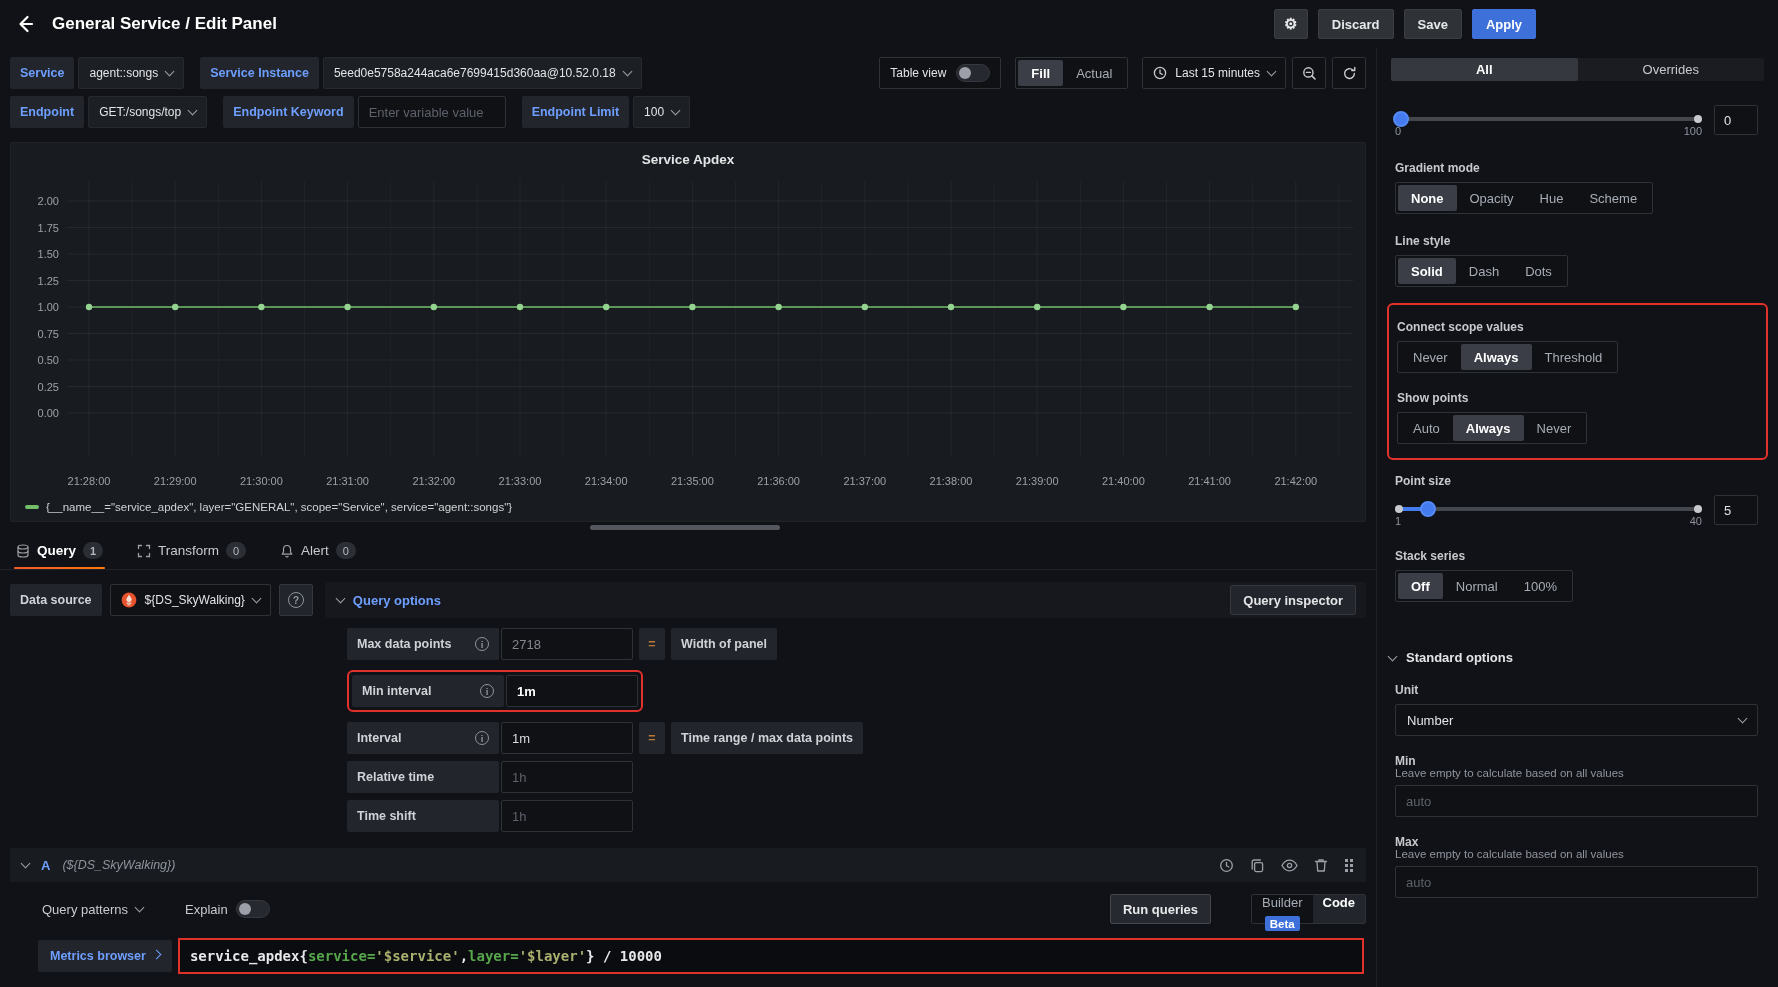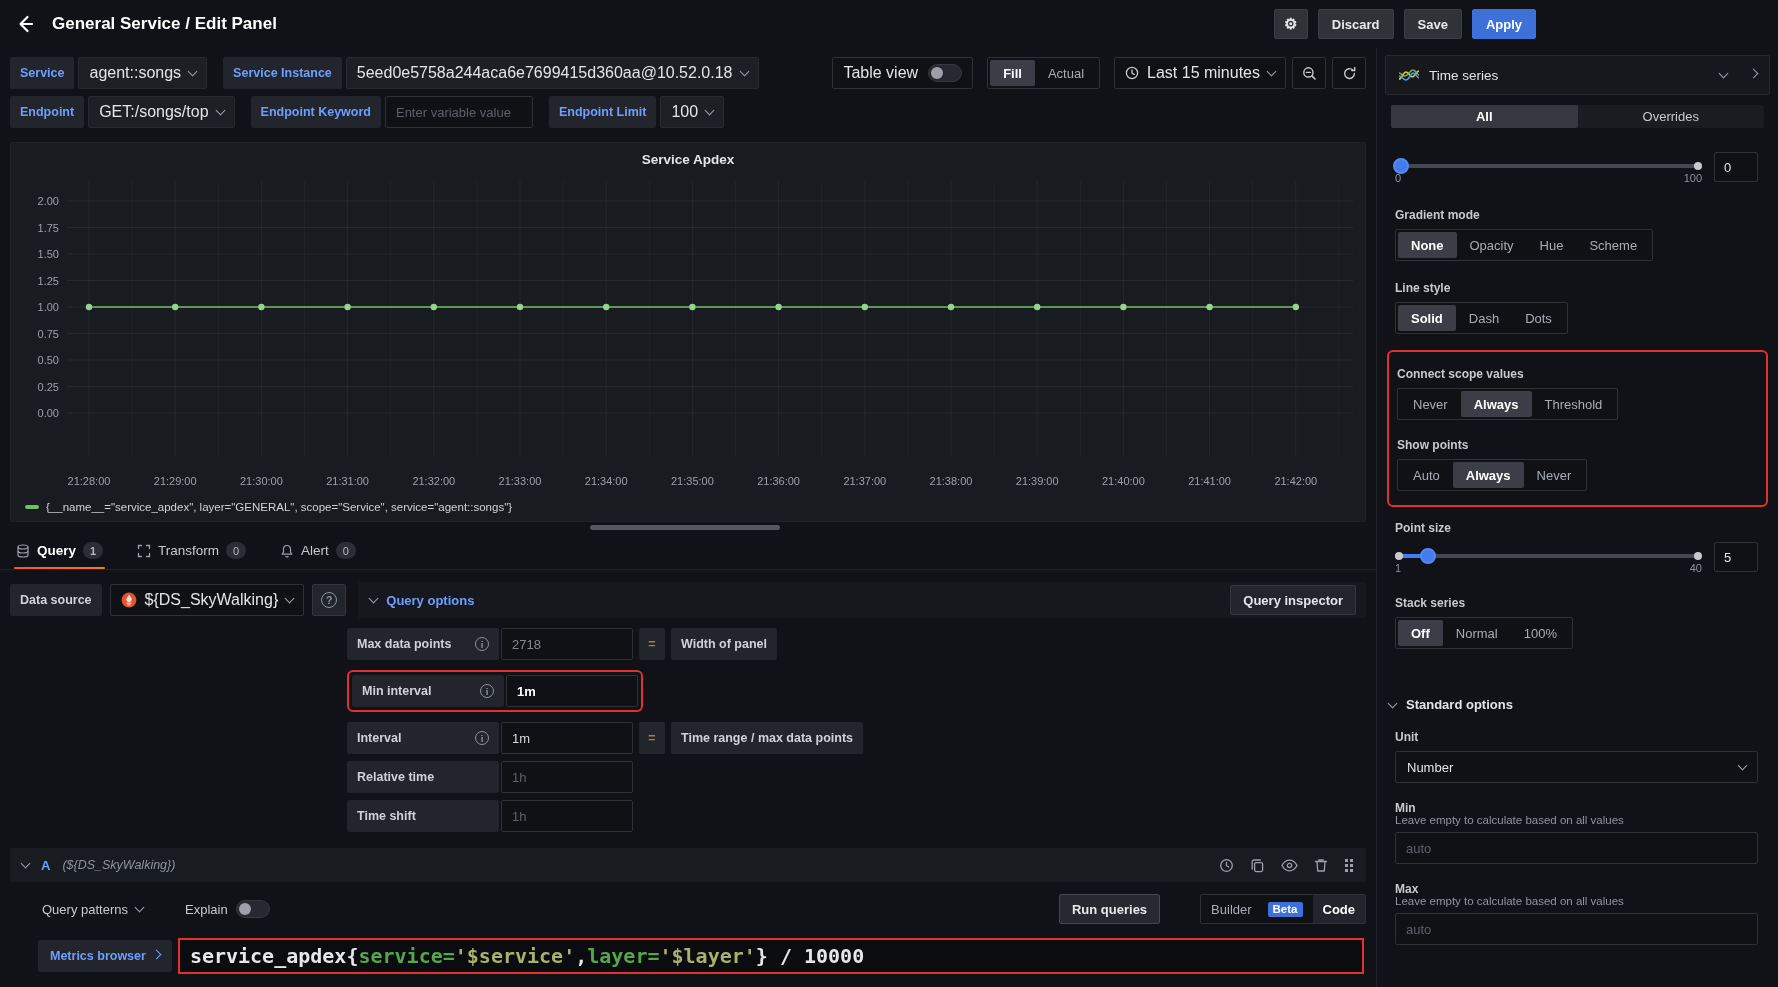--- a/index.html
+++ b/index.html
@@ -5,21 +5,21 @@
   :root{
     --bg:#111217; --panel:#181b1f; --panel2:#16181d; --chip:#22252b; --border:#2c3235;
     --input:#0f1115; --text:#d8d9da; --dim:#9da0a8; --dimmer:#6e7077; --sel:#3b3e47;
     --blue:#3d71d9; --link:#6e9fff; --green:#73bf69; --red:#e0312b; --orange:#ff780a;
   }
   *{box-sizing:border-box; margin:0; padding:0;}
   html,body{width:1778px;height:987px;overflow:hidden;}
   body{background:var(--bg); color:var(--text); font-family:"Liberation Sans",sans-serif; font-size:13px; position:relative;}
   .chip{background:var(--chip); height:32px; display:inline-flex; align-items:center; padding:0 10px; border-radius:2px; font-weight:bold; font-size:12.5px; color:#cfd2d6; white-space:nowrap;}
   .chip.blue{color:var(--link);}
-  .valbox{background:#1c1f24; border:1px solid #26292e; height:32px; display:inline-flex; align-items:center; gap:8px; padding:0 10px; border-radius:2px; font-size:16px; color:#e3e4e6; white-space:nowrap;}
+  .valbox{background:#1c1f24; border:1px solid #26292e; height:32px; display:inline-flex; align-items:center; gap:8px; padding:0 10px; border-radius:2px; font-size:12px; color:#e3e4e6; white-space:nowrap;}
   .input{background:var(--input); border:1px solid var(--border); height:32px; display:inline-flex; align-items:center; padding:0 10px; border-radius:2px; font-size:13px; color:var(--text); white-space:nowrap;}
   .input .ph{color:#5d616a;}
   .chev{display:inline-block; width:7px; height:7px; border-right:1.6px solid currentColor; border-bottom:1.6px solid currentColor; transform:rotate(45deg); margin-top:-3px;}
   .chev.right{transform:rotate(-45deg);}
   .icon-btn{width:34px;height:32px;background:#1c1f24;border:1px solid #26292e;border-radius:2px;display:inline-flex;align-items:center;justify-content:center;color:#c7c9cc;}
   svg.ic{display:block;}
   
   .topnav{position:absolute;top:0;left:0;width:1550px;height:48px;background:#111217;display:flex;align-items:center;padding:0 14px;z-index:5;}
   .topnav .title{font-size:17px;font-weight:bold;color:#ffffff;margin-left:16px;}
   .topnav .spacer{flex:1;}
@@ -65,26 +65,26 @@
   
   .qhead{margin-top:16px;background:var(--panel);height:34px;display:flex;align-items:center;gap:12px;padding:0 12px;border-radius:2px;}
   .qhead .ref{color:var(--link);font-weight:bold;}
   .qhead .ds{color:#8e949e;font-style:italic;font-size:12.5px;}
   .qhead .icons{margin-left:auto;display:flex;align-items:center;gap:16px;color:#9da0a8;}
   .patterns{display:flex;align-items:center;margin:12px 0 0 28px;}
   .ghost{display:inline-flex;align-items:center;gap:8px;color:#c7c9cc;font-size:13px;padding:0 4px;}
   .explain{display:flex;align-items:center;gap:8px;margin-left:38px;color:#c7c9cc;}
   .runq{margin-left:auto;background:#26292f;border:1px solid #44474d;height:30px;display:inline-flex;align-items:center;padding:0 12px;border-radius:2px;font-weight:bold;color:#e8e9ea;}
   .bcgroup{display:inline-flex;border:1px solid var(--border);border-radius:2px;margin-left:40px;height:30px;background:var(--input);}
-  .bcgroup .bopt{display:inline-flex;align-items:center;gap:16px;padding:0 10px;color:#a7adb5;font-size:13px;}
+  .bcgroup .bopt{display:inline-flex;align-items:center;gap:6px;padding:0 10px;color:#a7adb5;font-size:13px;flex-direction:column;}
   .bcgroup .bopt.selected{color:#fff;font-weight:bold;background:#22252b;}
   .beta{background:var(--blue);color:#fff;font-size:11.5px;font-weight:bold;border-radius:2px;padding:1.5px 5px;}
   .metricsrow{display:flex;align-items:center;margin:14px 0 0 28px;gap:6px;}
   .mbrowser{background:var(--chip);height:32px;display:inline-flex;align-items:center;gap:7px;padding:0 12px;border-radius:2px;color:var(--link);font-weight:bold;font-size:12.5px;}
-  .exprbox{flex:1;border:2px solid var(--red);border-radius:0;background:#0b0c10;height:36px;display:flex;align-items:center;padding:0 10px;font-family:"DejaVu Sans Mono",monospace;font-size:20px;font-weight:bold;letter-spacing:0;margin-right:2px;}
+  .exprbox{flex:1;border:2px solid var(--red);border-radius:0;background:#0b0c10;height:36px;display:flex;align-items:center;padding:0 10px;font-family:"DejaVu Sans Mono",monospace;font-size:14px;font-weight:bold;letter-spacing:0;margin-right:2px;}
   .tok-plain{color:#e6e7e8;} .tok-label{color:#56a64b;} .tok-string{color:#aab06e;}
   
   .sidebar{position:absolute;top:48px;left:1376px;width:402px;height:939px;background:var(--bg);border-left:1px solid #1f2228;overflow:hidden;}
   .vizrow{height:40px;background:var(--panel2);display:flex;align-items:center;gap:9px;padding:0 12px;border-bottom:1px solid #22252b;margin:7px 8px 0 8px;border:1px solid #26292e;border-radius:2px;}
   .vizrow .nm{font-size:13.5px;color:#e3e4e6;}
   .vizrow .spacer{flex:1;}
   .search{margin:12px 14px 0 14px;border:1px solid var(--border);border-radius:2px;height:30px;display:flex;align-items:center;gap:8px;padding:0 9px;color:#8e949e;}
   .sbtabs{display:flex;margin:10px 14px 0 14px;background:#1a1c21;border-radius:2px;}
   .sbtabs .t{flex:1;height:23px;display:flex;align-items:center;justify-content:center;color:#c7c9cc;font-size:13px;}
   .sbtabs .t.active{background:#35383f;color:#fff;font-weight:bold;border-radius:2px;}
@@ -473,33 +473,20 @@
           <span class="tok-label">layer=</span>
           <span class="tok-string">'$layer'</span>
           <span class="tok-plain">} / 10000</span>
         </span>
     </div>
 
   </div>
 </div>
 
 <div class="sidebar">
-  <div class="vizrow">
-    <span>
-        <svg class="ic" width="22" height="14" viewBox="0 0 22 14">
-          <path d="M1 11 C4 11 5 4 8 4 C11 4 12 9 14 9 C17 9 18 3 21 3" stroke="#f2cc0c" stroke-width="1.6" fill="none"></path>
-          <path d="M1 8 C4 8 5 12 8 12 C11 12 13 5 15 5 C18 5 19 10 21 10" stroke="#5794f2" stroke-width="1.6" fill="none"></path>
-          <path d="M1 5 C3 5 5 8 7 8 C10 8 12 2 15 2 C18 2 19 7 21 7" stroke="#73bf69" stroke-width="1.6" fill="none" opacity="0.9"></path>
-        </svg>
-      </span>
-    <span class="nm">Time series</span>
-    <span class="spacer"></span>
-    <span class="chev" style="color:#9da0a8;"></span>
-    <span class="chev right" style="color:#9da0a8;margin-left:14px;"></span>
-  </div>
 
 
   <div class="sbtabs">
     <span class="t active">All</span>
     <span class="t">Overrides</span>
   </div>
 
   <div class="sbody">
 
     

